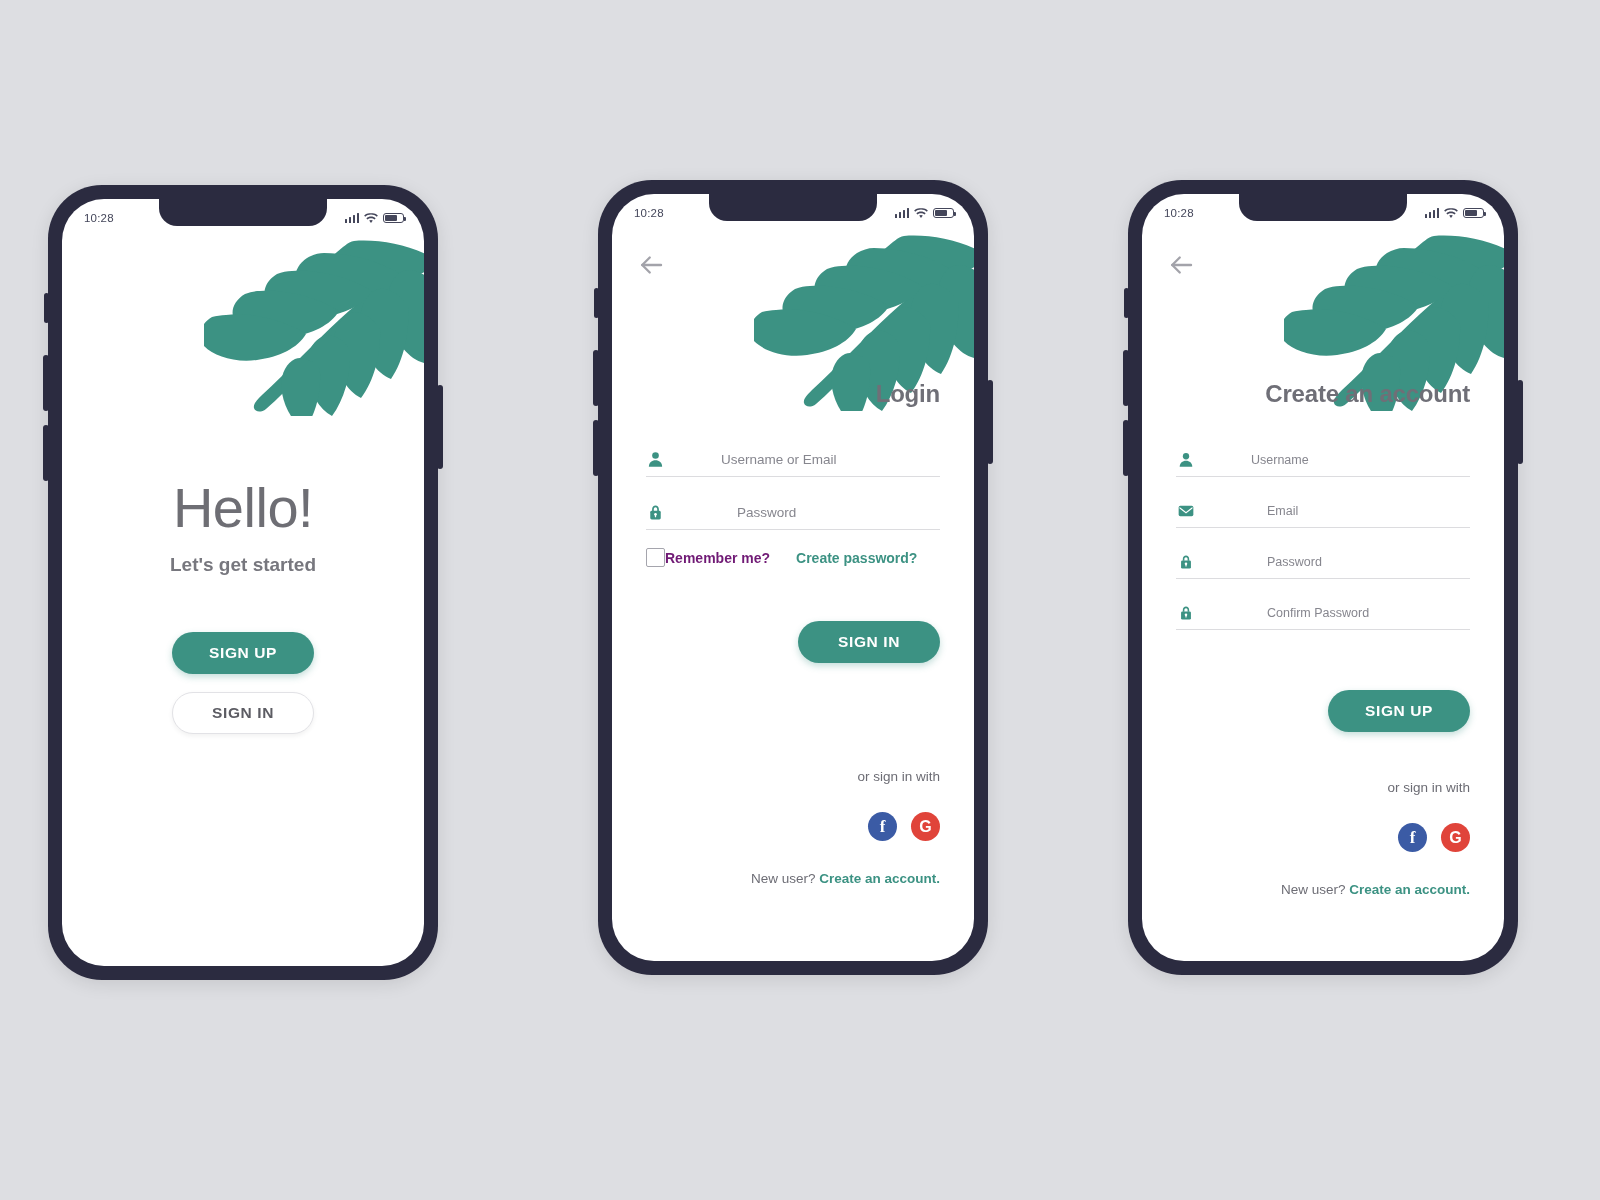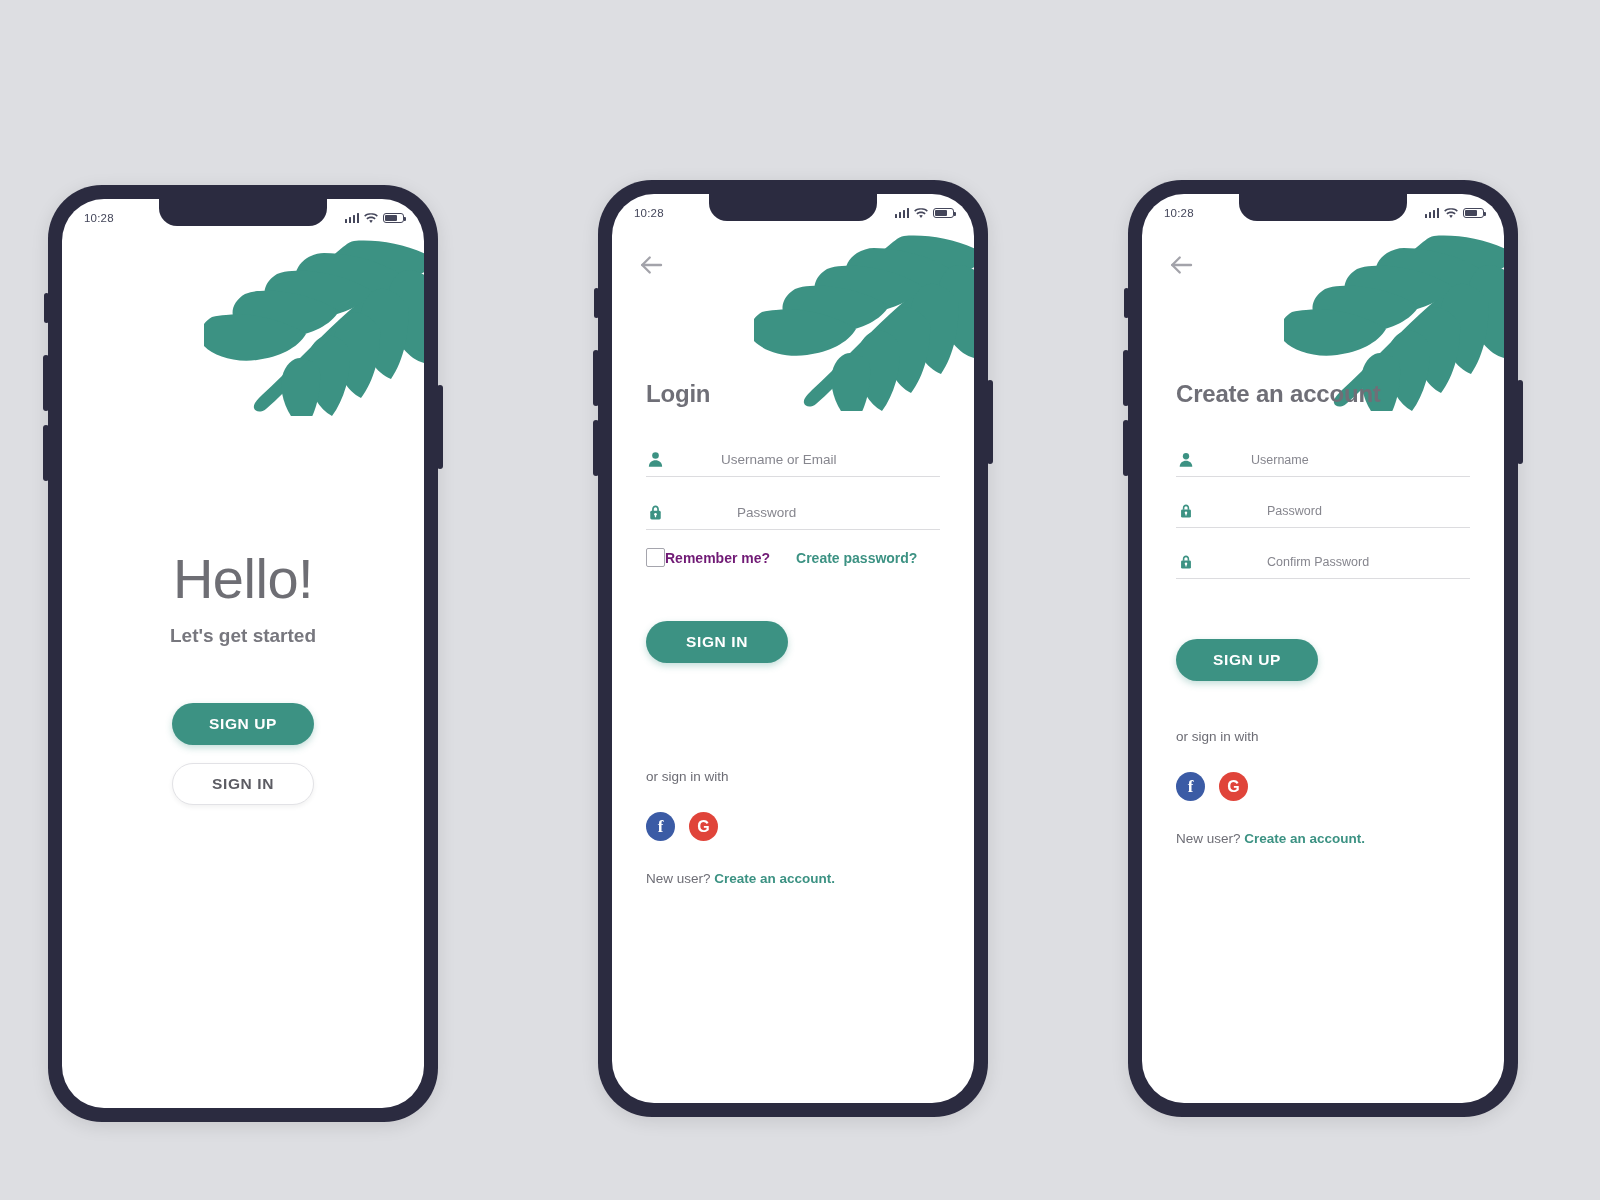--- a/index.html
+++ b/index.html
@@ -15,21 +15,21 @@
   .stage {
     position: relative;
     width: 1600px;
     height: 1200px;
   }
 
   
   .phone {
     position: absolute;
     width: 390px;
-    height: 937px;
+    height: 795px;
     background: #2b2b40;
     border-radius: 54px;
     padding: 14px;
     box-shadow: 0 4px 18px rgba(0,0,0,0.10);
   }
   .phone.p1 { left: 48px;  top: 185px; }
   .phone.p2 { left: 598px; top: 180px; }
   .phone.p3 { left: 1128px; top: 180px; }
 
   .screen {
@@ -189,21 +189,21 @@
   .gap-up  { margin-top: 56px; }
   .gap-in  { margin-top: 18px; }
 
   
   .form-screen {
     position: absolute;
     top: 0; left: 0; right: 0; bottom: 0;
     z-index: 10;
     display: flex;
     flex-direction: column;
-    align-items: flex-start;
+    align-items: flex-end;
     padding: 0 34px;
   }
   .form-title {
     margin-top: 186px;
     font-size: 24px;
     font-weight: bold;
     color: #6f6f77;
     letter-spacing: -0.2px;
   }
   .fields { width: 100%; margin-top: 42px; }
@@ -522,20 +522,28 @@
           <div class="field">
             <span class="field-icon">
               <svg width="18" height="18" viewBox="0 0 24 24">
                   <use href="#sym-person"></use>
                 </svg>
             </span>
             <span class="field-ph">Username</span>
           </div>
           <div class="field">
             <span class="field-icon">
+              <svg width="18" height="18" viewBox="0 0 24 24">
+                  <use href="#sym-envelope"></use>
+                </svg>
+            </span>
+            <span class="field-ph">Email</span>
+          </div>
+          <div class="field">
+            <span class="field-icon">
               <svg width="16" height="16" viewBox="0 0 24 24">
                   <use href="#sym-lock"></use>
                 </svg>
             </span>
             <span class="field-ph">Password</span>
           </div>
           <div class="field">
             <span class="field-icon">
               <svg width="16" height="16" viewBox="0 0 24 24">
                   <use href="#sym-lock"></use>

